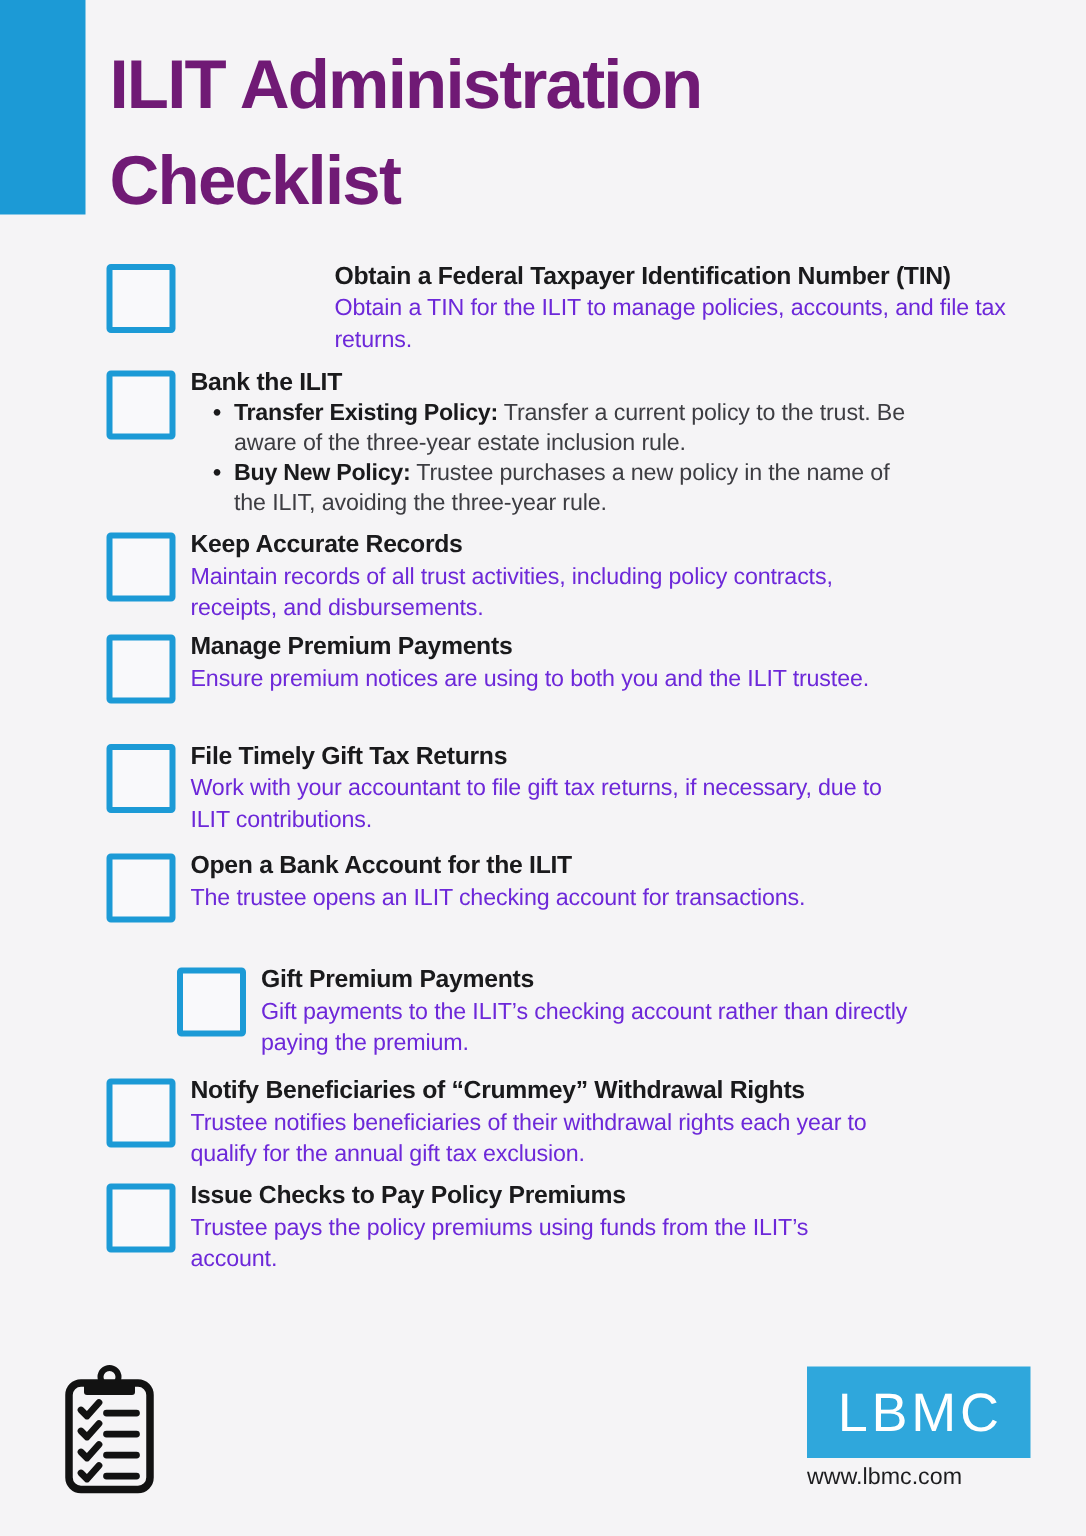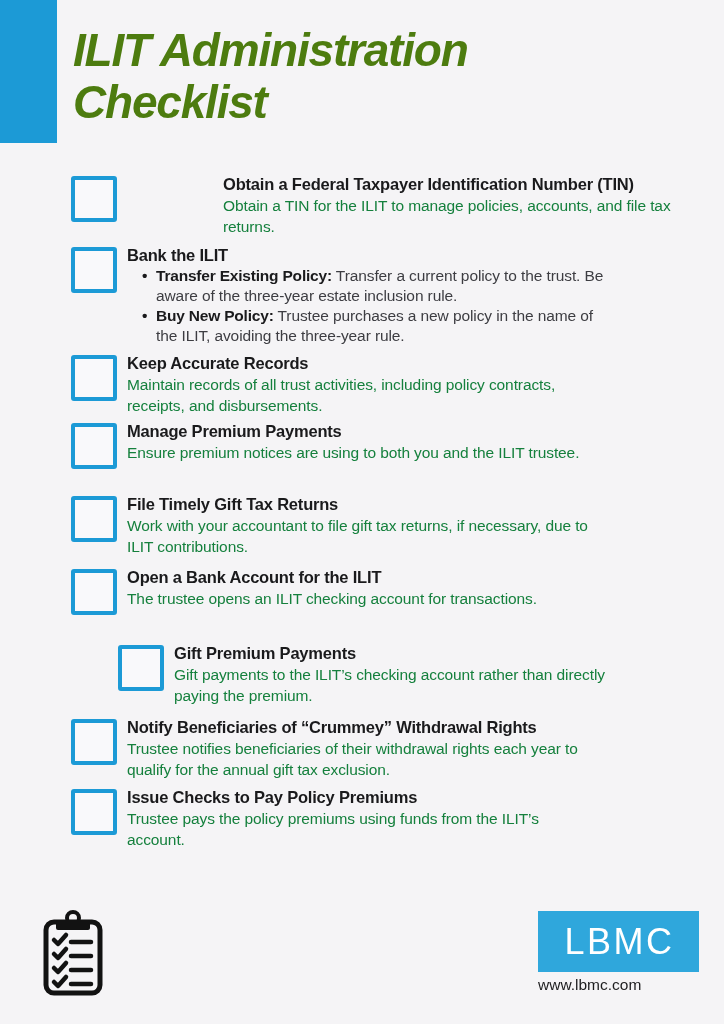--- a/index.html
+++ b/index.html
@@ -20,26 +20,25 @@
     left: 0; top: 0;
     width: 57px; height: 143px;
     background: var(--accent, #1c9ad6);
   }
 
   .page-title {
     position: absolute;
     left: 73px; top: 24px;
     margin: 0;
     font-size: 46px;
-    line-height: 52px;
+    line-height: 64px;
     font-weight: 800;
     letter-spacing: -1.2px;
-    color: #4d7c0f;
+    color: #701a75;
     white-space: pre;
-    font-style: italic;
   }
 
   .checklist {
     position: absolute;
     left: 71px; top: 174px;
     width: 610px;
   }
 
   .check-item { display: flex; }
   .check-item .gap { width: 10px; flex: 0 0 10px; }
@@ -72,21 +71,21 @@
     font-weight: 700;
     letter-spacing: -0.2px;
     color: #1a1a1c;
     white-space: pre;
   }
 
   .item-body {
     font-size: 15.5px;
     line-height: 21px;
     letter-spacing: -0.1px;
-    color: #15803d;
+    color: #6d28d9;
     white-space: pre;
   }
 
   .bullet-row {
     display: flex;
     font-size: 15.5px;
     line-height: 20px;
     letter-spacing: -0.1px;
     color: #3d3d42;
   }
@@ -102,21 +101,21 @@
 
   .clipboard-wrap {
     position: absolute;
     left: 41px; top: 909px;
     width: 64px; height: 88px;
   }
 
   .logo-box {
     position: absolute;
     left: 538px; top: 911px;
-    width: 161px; height: 61px;
+    width: 149px; height: 61px;
     background: var(--logo-blue, #2fa7dc);
     display: flex;
     align-items: center;
     justify-content: center;
   }
   .logo-text {
     color: #ffffff;
     font-size: 36px;
     font-weight: 400;
     letter-spacing: 2.5px;

